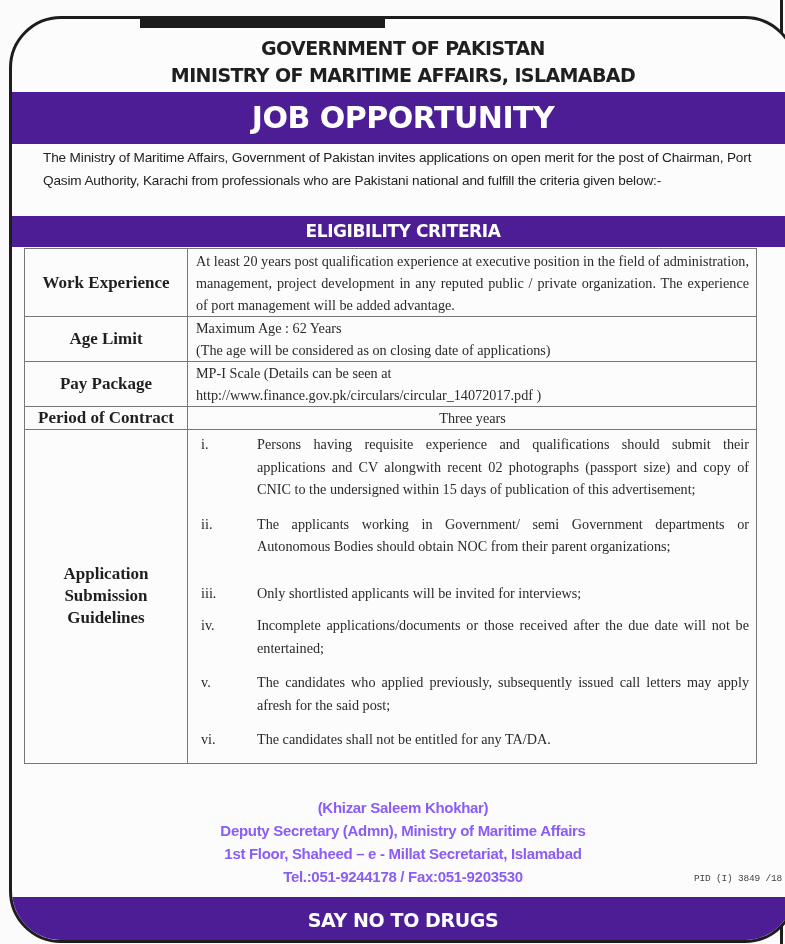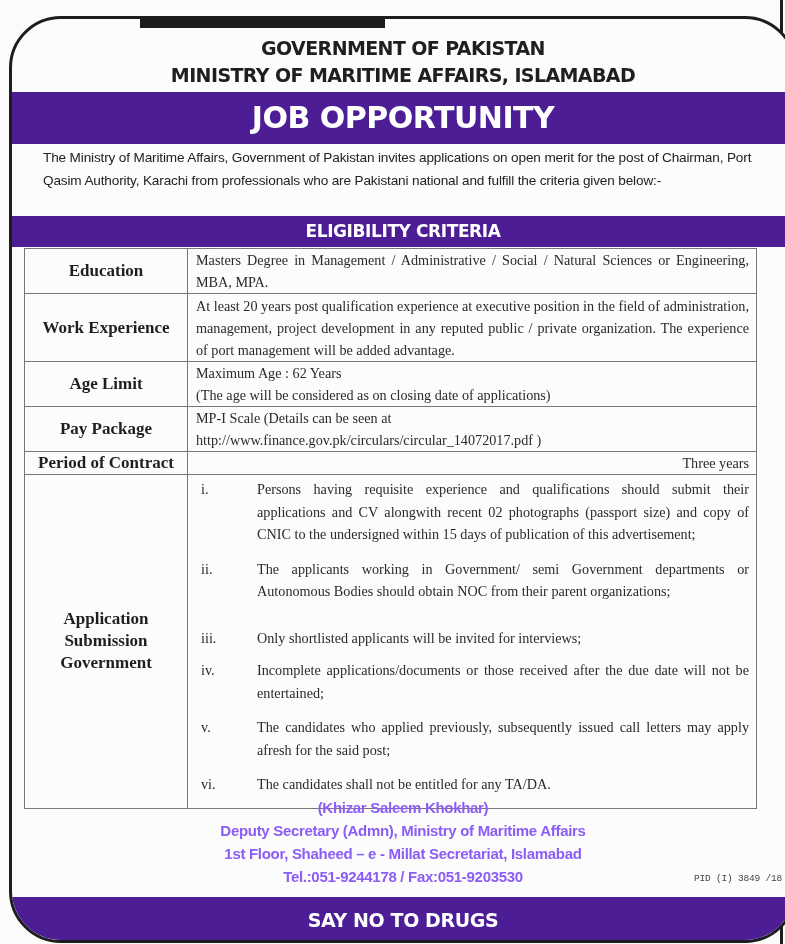--- a/index.html
+++ b/index.html
@@ -69,26 +69,20 @@
   <div class="hdr2">MINISTRY OF MARITIME AFFAIRS, ISLAMABAD</div>
 
   <div class="band band-job">JOB OPPORTUNITY</div>
 
   <div class="intro">The Ministry of Maritime Affairs, Government of Pakistan invites applications on open merit for the post of Chairman, Port Qasim Authority, Karachi from professionals who are Pakistani national and fulfill the criteria given below:-</div>
 
   <div class="band band-elig">ELIGIBILITY CRITERIA</div>
 
   <table class="crit">
     <tbody>
-        <tr class="r-edu">
-      <td class="lbl">Education</td>
-      <td class="val">
-        <span class="val-line">Masters Degree in Management / Administrative / Social / Natural Sciences or Engineering, MBA, MPA.</span>
-      </td>
-    </tr>
     <tr class="r-work">
       <td class="lbl">Work Experience</td>
       <td class="val">
         <span class="val-line">At least 20 years post qualification experience at executive position in the field of administration, management, project development in any reputed public / private organization. The experience of port management will be added advantage.</span>
       </td>
     </tr>
     <tr class="r-age">
       <td class="lbl">Age Limit</td>
       <td class="val" style="text-align:left">
         <span class="val-line">Maximum Age : 62 Years</span>
@@ -97,29 +91,29 @@
     </tr>
     <tr class="r-pay">
       <td class="lbl">Pay Package</td>
       <td class="val" style="text-align:left">
         <span class="val-line">MP-I Scale (Details can be seen at</span>
         <span class="val-line">http://www.finance.gov.pk/circulars/circular_14072017.pdf )</span>
       </td>
     </tr>
     <tr class="r-per">
       <td class="lbl">Period of Contract</td>
-      <td class="val" style="text-align:right">
+      <td class="val" style="text-align:center">
         <span class="val-line">Three years</span>
       </td>
     </tr>
     <tr class="r-app">
       <td class="lbl">
         <span class="val-line">Application</span>
         <span class="val-line">Submission</span>
-        <span class="val-line">Government</span>
+        <span class="val-line">Guidelines</span>
       </td>
       <td class="val">
         <ul class="guide">
           <li>
             <span class="num">i.</span>
             <span class="txt">Persons having requisite experience and qualifications should submit their applications and CV alongwith recent 02 photographs (passport size) and copy of CNIC to the undersigned within 15 days of publication of this advertisement;</span>
           </li>
           <li style="margin-bottom:24px">
             <span class="num">ii.</span>
             <span class="txt">The applicants working in Government/ semi Government departments or Autonomous Bodies should obtain NOC from their parent organizations;</span>

